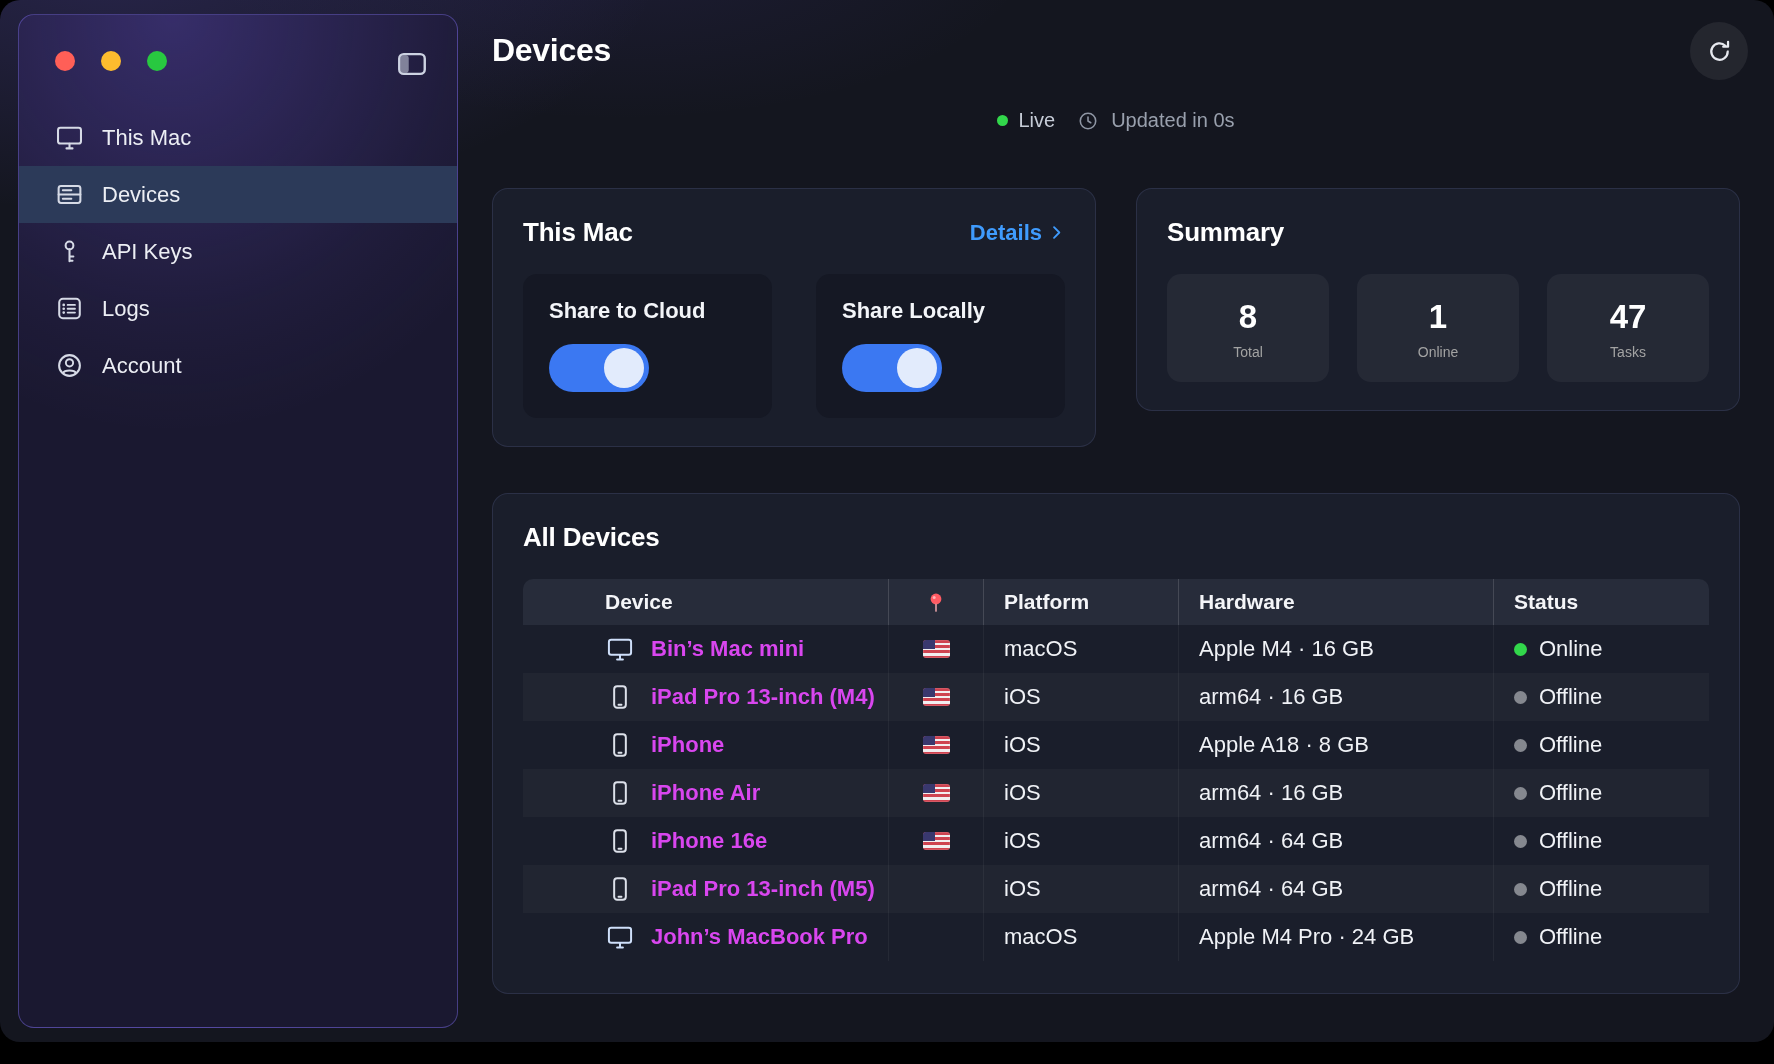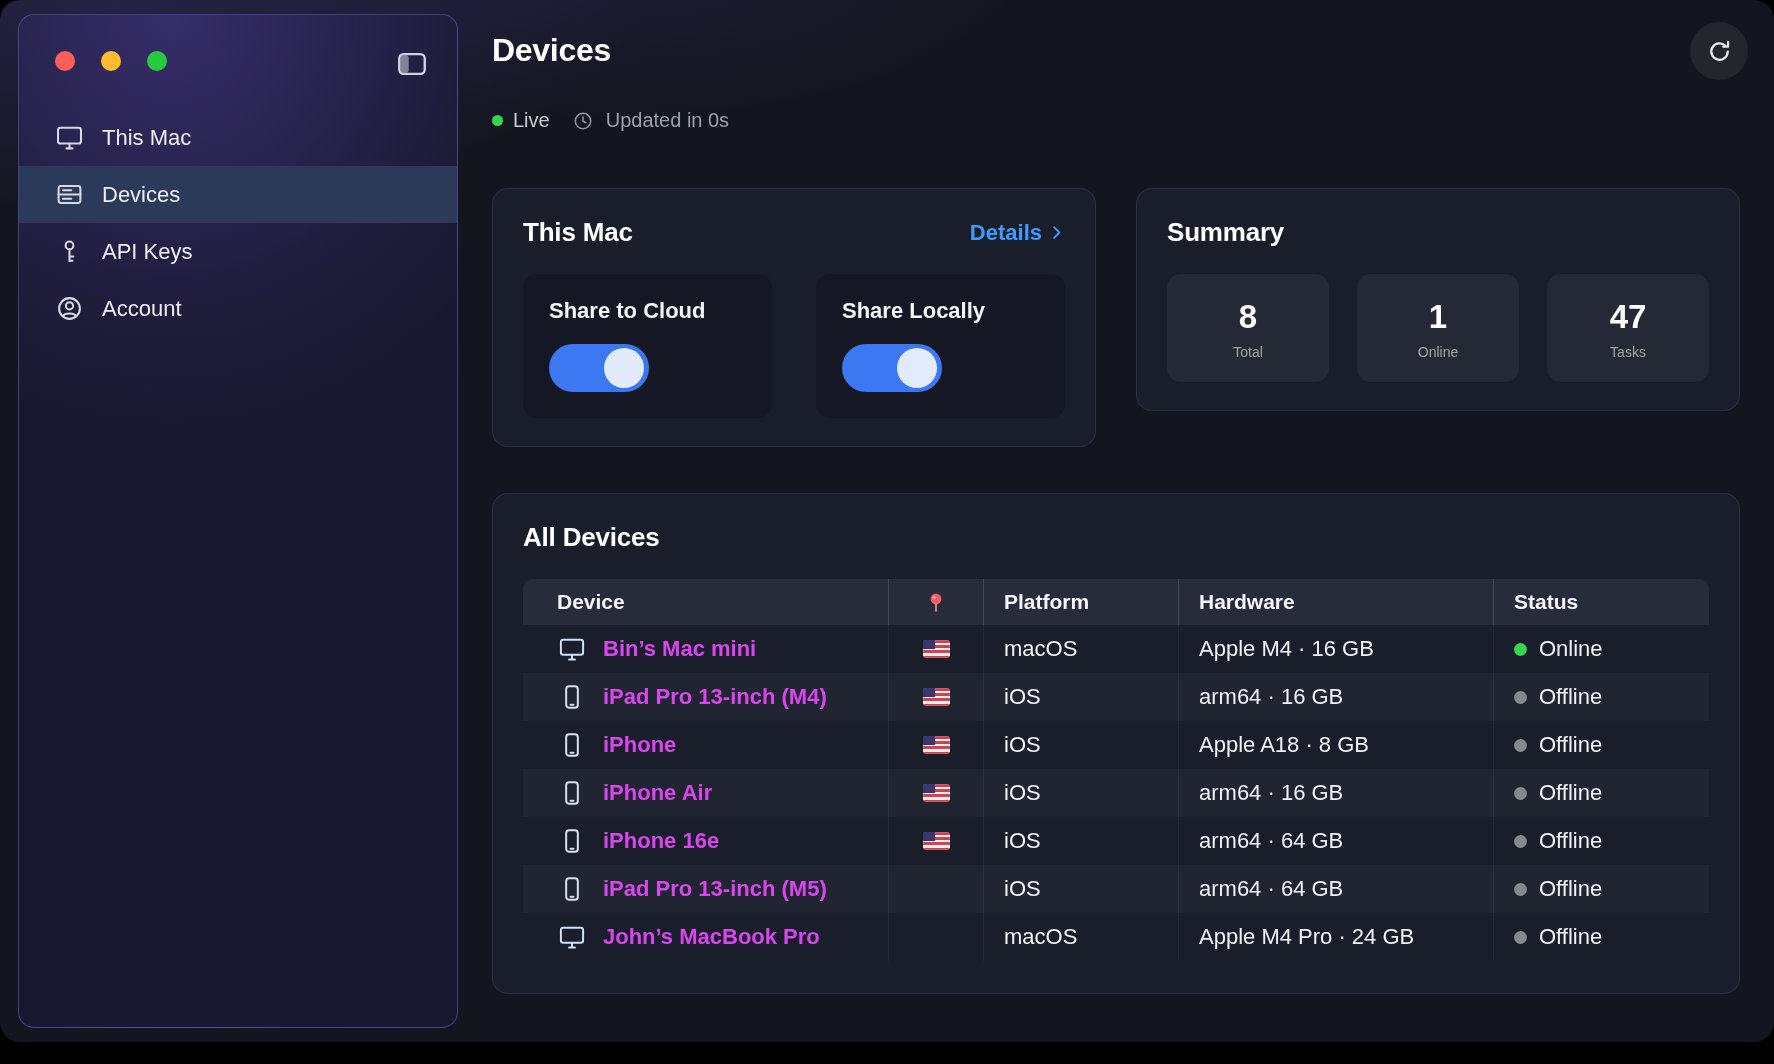--- a/index.html
+++ b/index.html
@@ -34,21 +34,21 @@
   .nav-item .nicon svg { width:29px; height:29px; }
 
   
   .main { position:absolute; left:492px; top:0; right:34px; bottom:0; }
   .page-title { margin-top:32px; font-size:32px; font-weight:700; color:#fff; letter-spacing:-0.3px; }
   .refresh-btn { position:absolute; top:22px; right:-8px; width:58px; height:58px; border-radius:50%;
     background:rgba(255,255,255,0.07); display:flex; align-items:center; justify-content:center;
     color:#e8eaf0; cursor:pointer; }
   .refresh-btn svg { width:27px; height:27px; }
 
-  .status-row { margin-top:40px; display:flex; align-items:center; font-size:20px; }
+  .status-row { margin-top:40px; display:flex; align-items:center; font-size:20px;justify-content:center; }
   .dot { width:11px; height:11px; border-radius:50%; }
   .dot.green { background:#32d74b; }
   .live-label { color:#c6ccd7; margin-left:10px; }
   .clock { width:22px; height:22px; color:#8f96a4; margin-left:22px; }
   .clock svg { width:22px; height:22px; }
   .updated-label { color:#99a0ad; margin-left:12px; }
 
   .cards-row { margin-top:56px; display:flex; gap:40px; align-items:flex-start; }
   .card { background:#1a1e2b; border:1px solid rgba(130,140,210,0.17); border-radius:16px; padding:28px 30px; }
   .card-head { display:flex; align-items:center; justify-content:space-between; }
@@ -73,21 +73,21 @@
   
   .devices-card { margin-top:46px; padding-bottom:32px; }
   .table { margin-top:26px; }
   .trow { display:grid; grid-template-columns:365px 95px 195px 315px 1fr; align-items:center; }
   .thead { background:#272c3a; border-radius:10px 10px 0 0; height:46px; font-size:21px; font-weight:600; color:#f4f5f8; }
   .thead > div, .tbody .trow > div { height:100%; display:flex; align-items:center; }
   .thead > div:not(:first-child) { border-left:1px solid rgba(255,255,255,0.14); }
   .tbody .trow { height:48px; font-size:22px; color:#f0f2f6; }
   .tbody .trow:nth-child(even) { background:rgba(255,255,255,0.032); }
   .tbody .trow > div:not(:first-child) { border-left:1px solid rgba(255,255,255,0.05); }
-  .c-device { padding-left:34px; gap:16px; }
+  .c-device { padding-left:34px; gap:16px;margin-left:48px; }
   .c-flag { justify-content:center; }
   .c-plain { padding-left:20px; }
   .c-status { padding-left:20px; gap:12px; }
   .dev-name { font-weight:600; color:#d946ef; }
   .dev-icon { width:30px; display:flex; justify-content:center; }
   .dev-icon svg { width:28px; height:28px; }
   .dev-icon.mac { color:#cfe0fa; }
   .dev-icon.mobile { color:#dde1ea; }
   .status-dot { width:13px; height:13px; border-radius:50%; }
   .status-dot.online { background:#32d74b; }
@@ -189,20 +189,28 @@
         <span class="nicon">
             <svg viewBox="0 0 24 24">
               <use href="#i-key"></use>
             </svg>
           </span>
         <span>API Keys</span>
       </div>
       <div class="nav-item">
         <span class="nicon">
             <svg viewBox="0 0 24 24">
+              <use href="#i-logs"></use>
+            </svg>
+          </span>
+        <span>Logs</span>
+      </div>
+      <div class="nav-item">
+        <span class="nicon">
+            <svg viewBox="0 0 24 24">
               <use href="#i-account"></use>
             </svg>
           </span>
         <span>Account</span>
       </div>
     </nav>
   </aside>
 
   <main class="main">
     <h1 class="page-title">Devices</h1>

